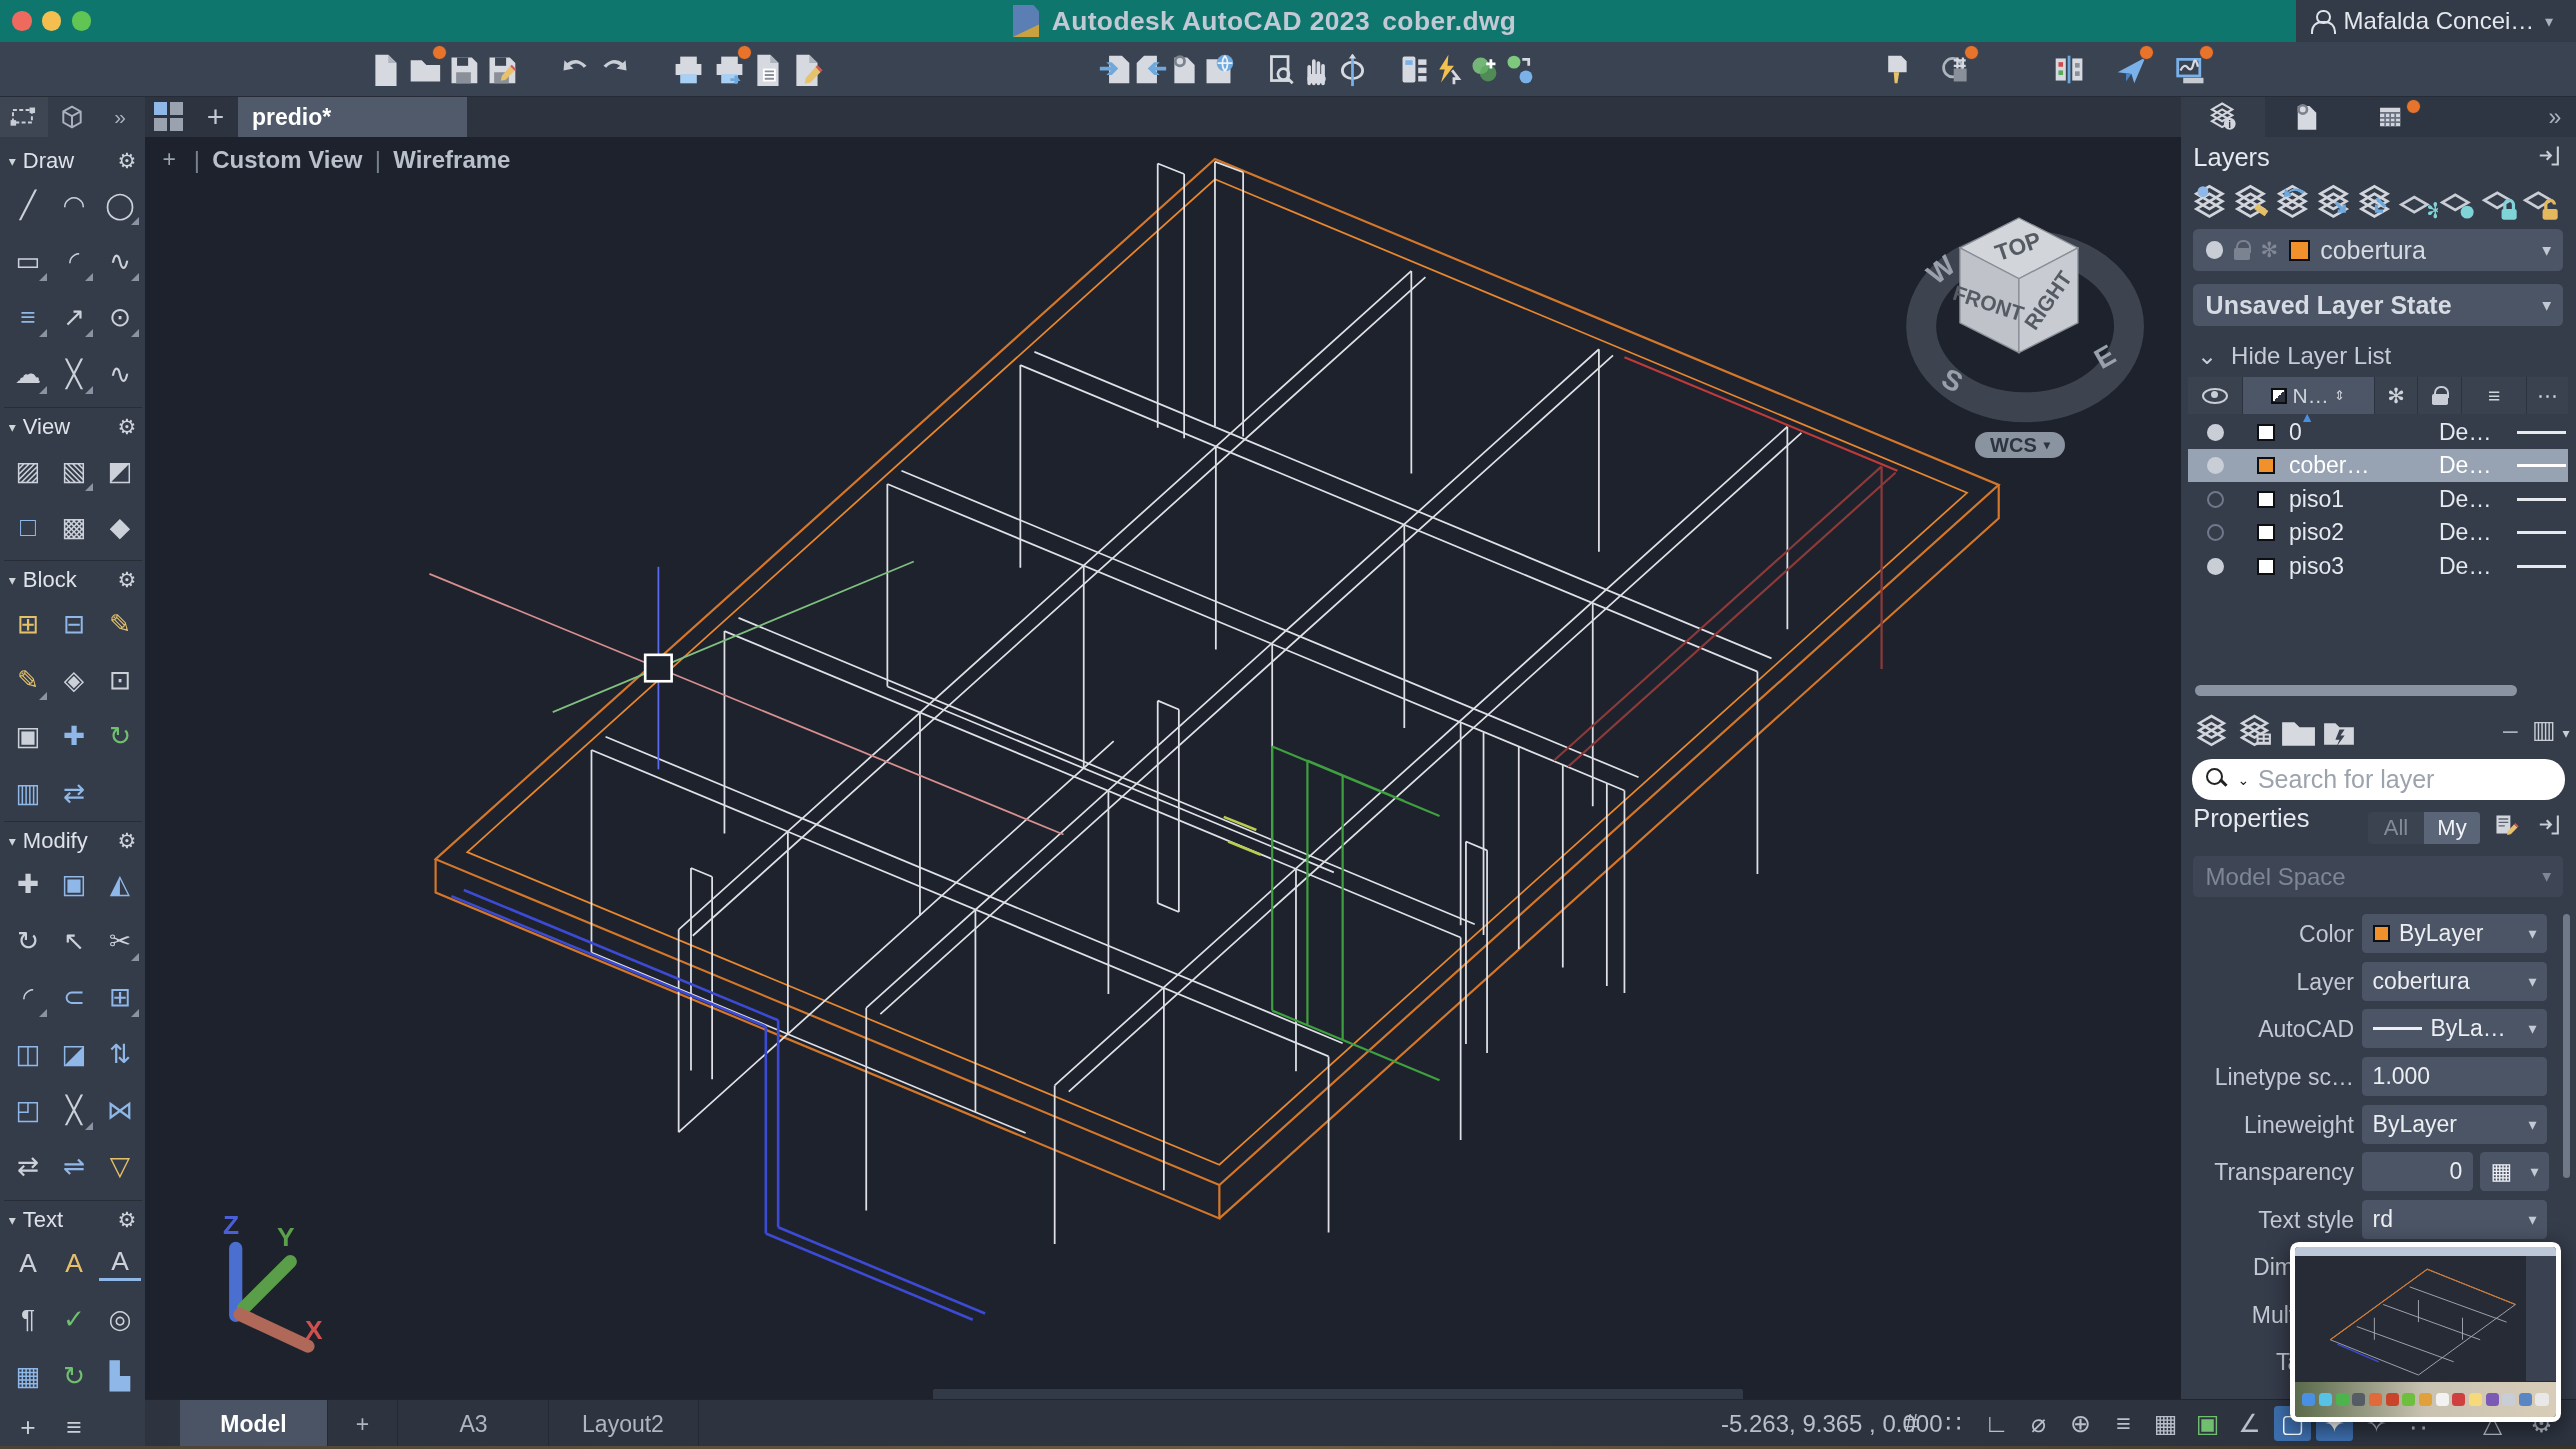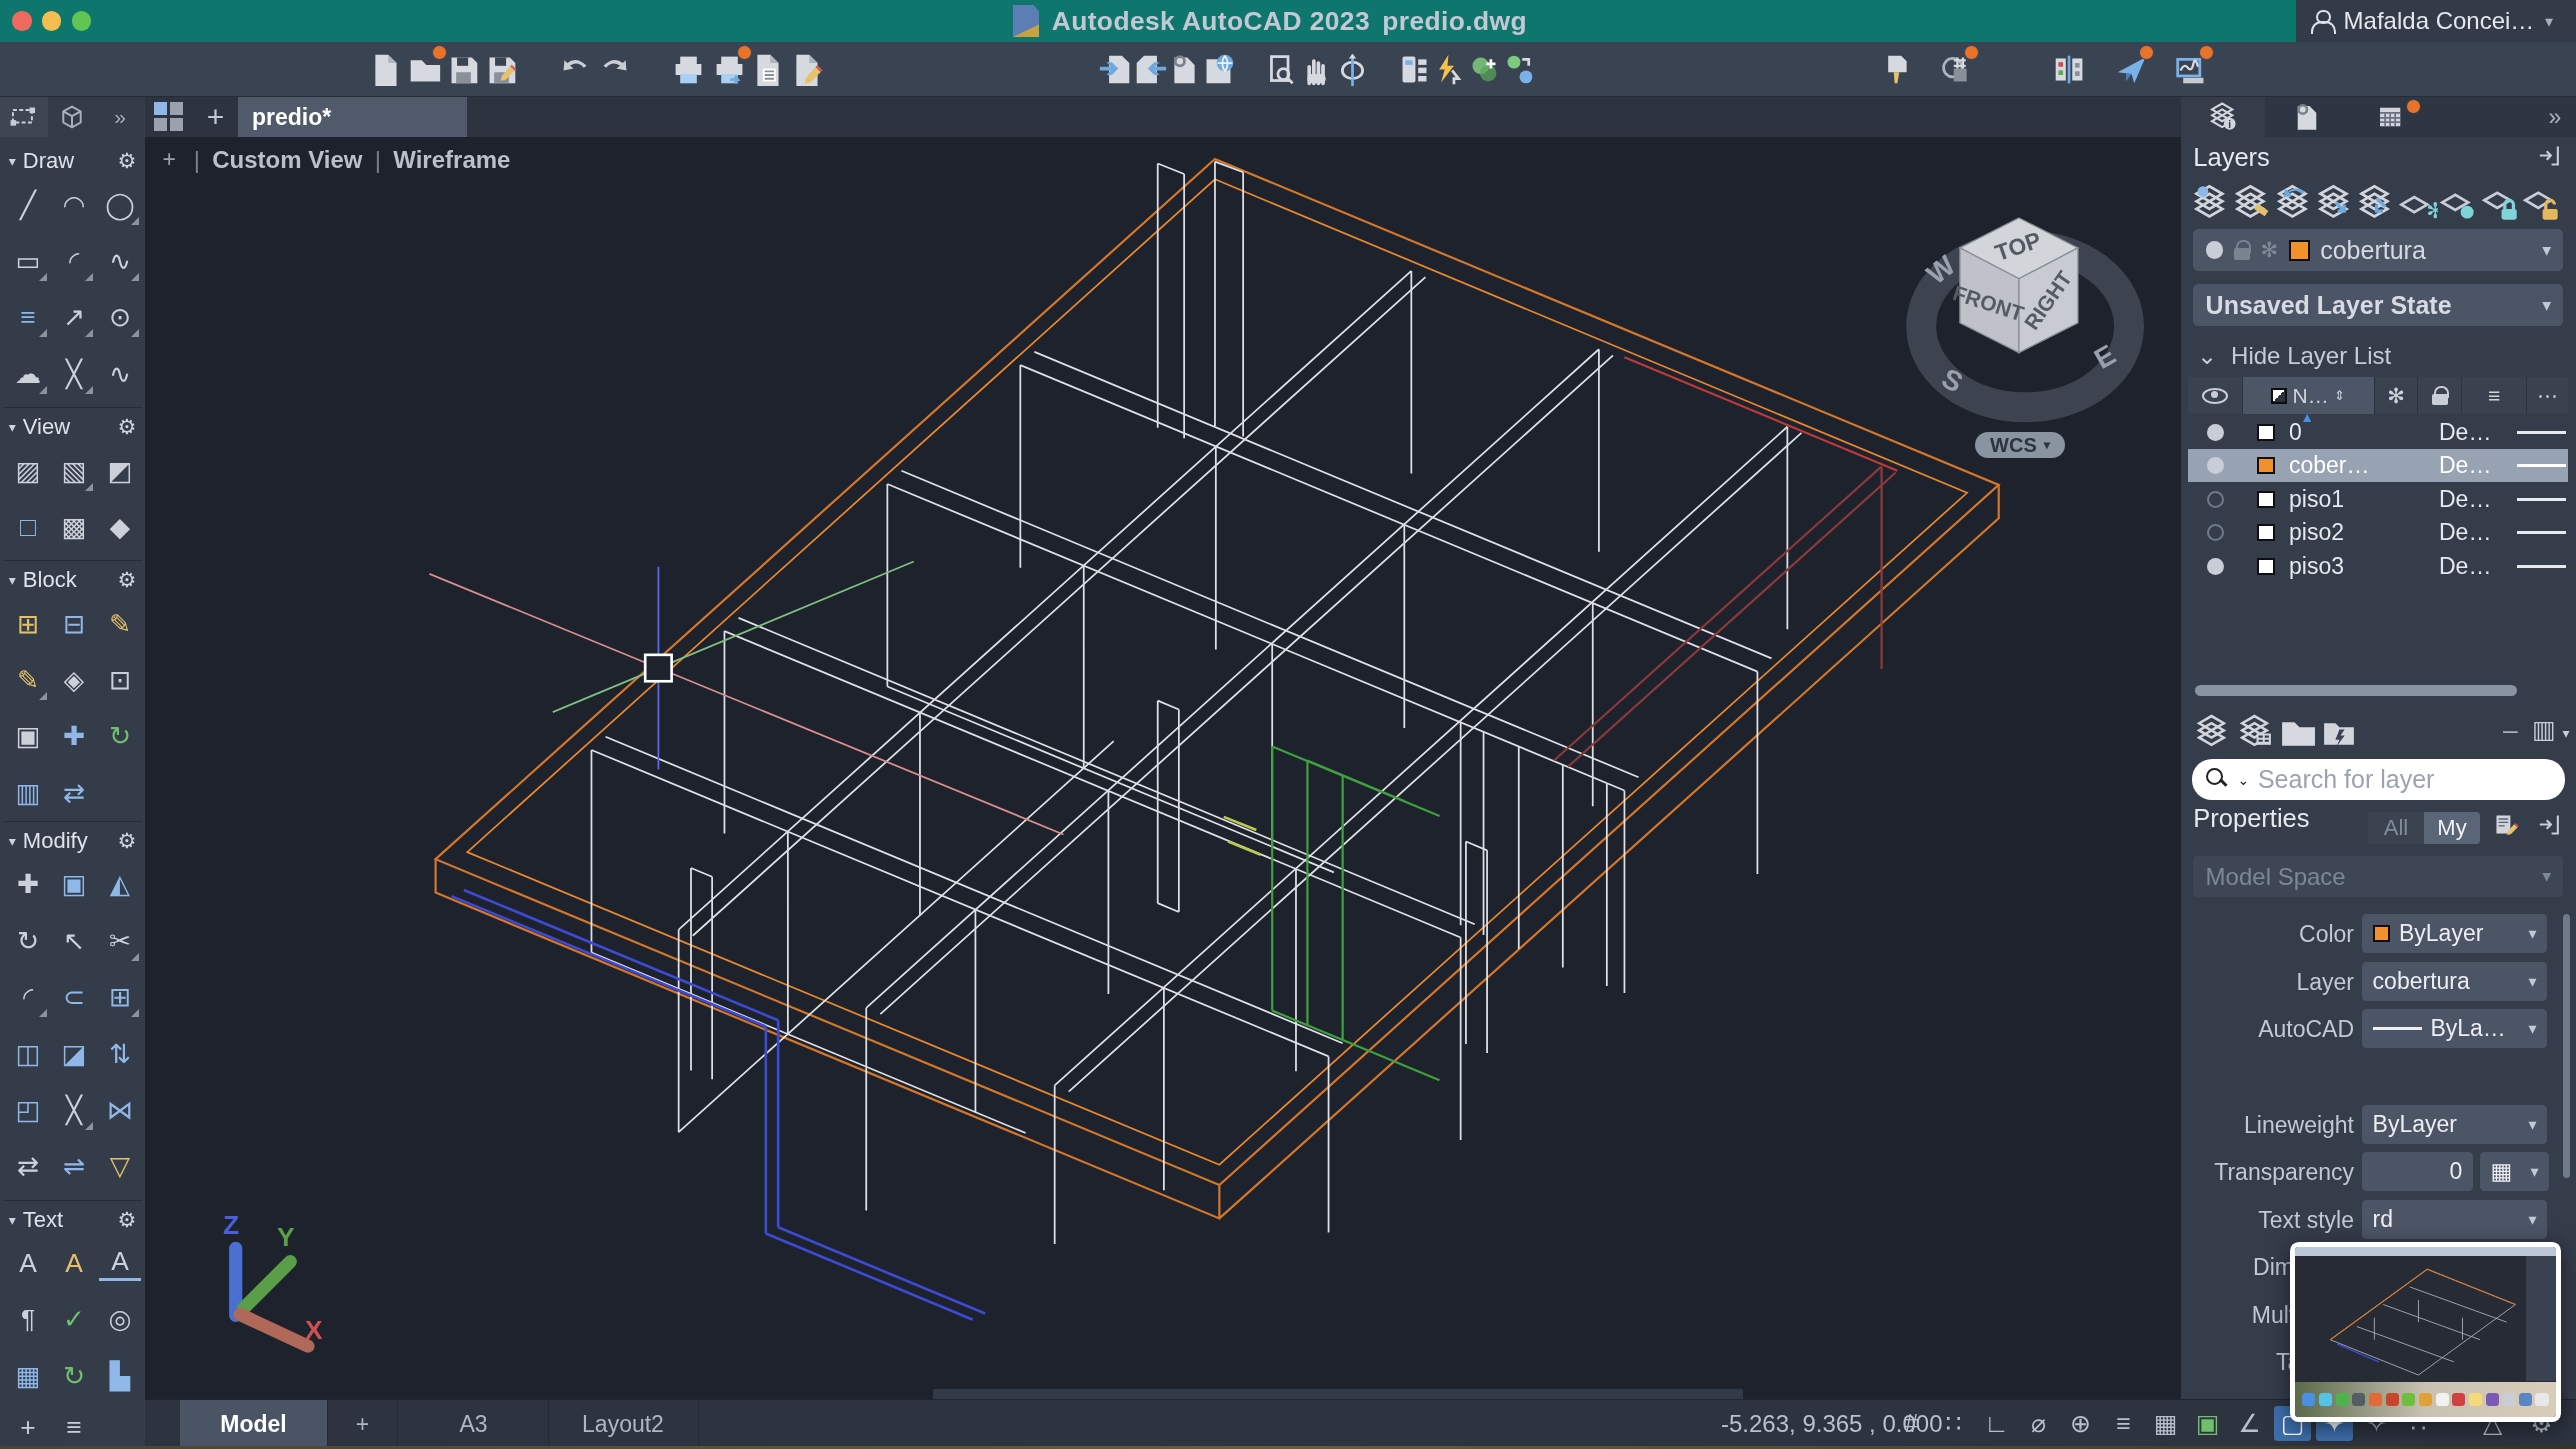--- a/index.html
+++ b/index.html
@@ -274,21 +274,21 @@
 
   <div class="titlebar">
     <span class="tl" style="left:12.3px;background:#ee6a5f"></span>
     <span class="tl" style="left:42px;background:#f4bf4f"></span>
     <span class="tl" style="left:72px;background:#61c554"></span>
     <div class="title-wrap">
       <span class="title-ico">
           <i></i>
         </span>
       <span class="title-txt">Autodesk AutoCAD 2023</span>
-      <span class="title-txt">predio.dwg</span>
+      <span class="title-txt">cober.dwg</span>
     </div>
     <div class="userbox">
       <span class="person"></span>
       <span>Mafalda Concei…</span>
       <span class="user-chev">▾</span>
     </div>
   </div>
 
   <div class="toolbar">
     <span class="ti" style="left:368px"><svg viewBox="0 0 38 38">
@@ -827,20 +827,26 @@
         <span>cobertura</span>
         <span class="chev">▾</span>
       </div>
     </div>
     <div class="prow" style="top:912px">
       <span class="plbl">AutoCAD</span>
       <div class="pfield">
         <span class="ltline"></span>
         <span>ByLa…</span>
         <span class="chev">▾</span>
+      </div>
+    </div>
+    <div class="prow" style="top:960px">
+      <span class="plbl">Linetype sc…</span>
+      <div class="pfield">
+        <span>1.000</span>
       </div>
     </div>
     <div class="prow" style="top:1008px">
       <span class="plbl">Lineweight</span>
       <div class="pfield">
         <span>ByLayer</span>
         <span class="chev">▾</span>
       </div>
     </div>
     <div class="prow" style="top:1055px">

